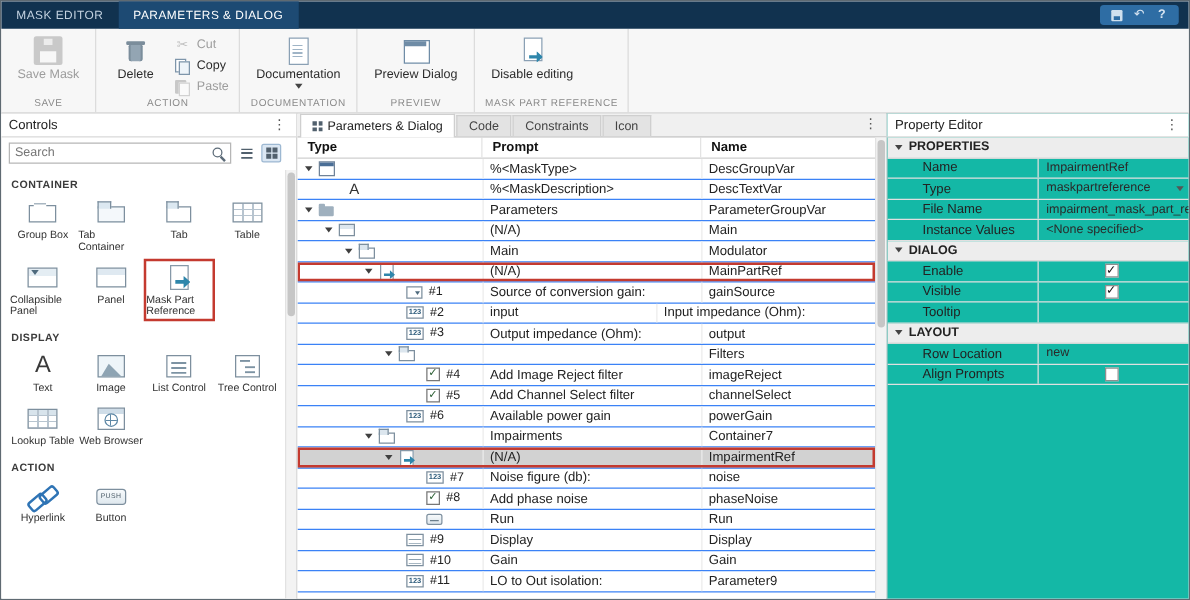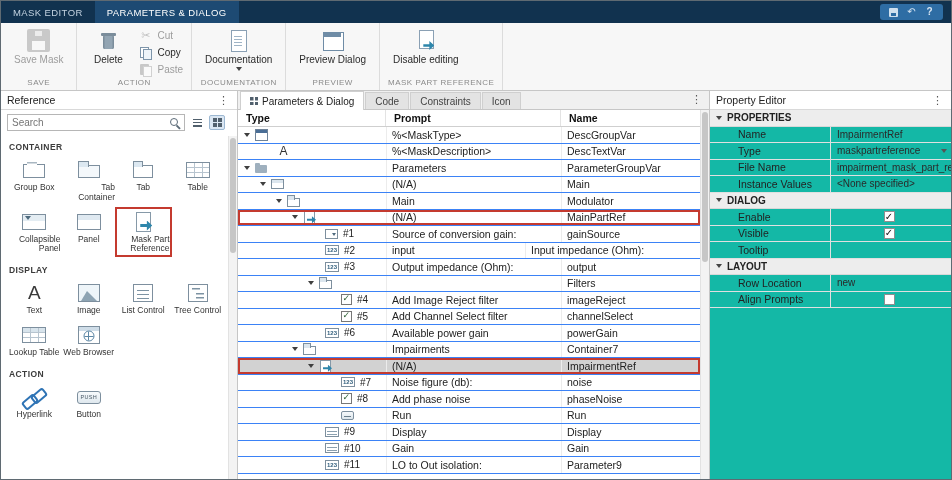--- a/index.html
+++ b/index.html
@@ -67,21 +67,21 @@
   .search-icon::before{content:"";position:absolute;left:0;top:0;width:6px;height:6px;border:1.5px solid #5c6b78;border-radius:50%}
   .search-icon::after{content:"";position:absolute;right:0;bottom:0;width:4.5px;height:1.5px;background:#5c6b78;transform:rotate(45deg)}
   .vt{width:16px;height:15px;display:flex;align-items:center;justify-content:center;border:1px solid transparent;border-radius:2px;flex:none}
   .vt.active{background:#dbe7f3;border-color:#9db8d2}
   .glyph-list{width:9px;height:8px;background:repeating-linear-gradient(0deg,#51606d 0 1.5px,transparent 1.5px 3.5px)}
   .glyph-grid{width:9px;height:9px;background:linear-gradient(#51606d 0 0) 0 0/4px 4px no-repeat,linear-gradient(#51606d 0 0) 5px 0/4px 4px no-repeat,linear-gradient(#51606d 0 0) 0 5px/4px 4px no-repeat,linear-gradient(#51606d 0 0) 5px 5px/4px 4px no-repeat}
   .controls-body{flex:1;overflow:hidden;padding-right:10px}
   .csec-label{font-size:8.5px;font-weight:bold;color:#3c3c3c;letter-spacing:.4px;padding:7px 8px 3px}
   .cgrid{display:grid;grid-template-columns:repeat(4,1fr);row-gap:3px;padding:1px 2px 2px 6px}
   .citem{display:flex;flex-direction:column;align-items:center;gap:3px;padding:4px 1px 2px;position:relative}
-  .clabel{font-size:8.5px;color:#333;text-align:right;line-height:1.15}
+  .clabel{font-size:8.5px;color:#333;text-align:left;line-height:1.15}
   .citem.hl{outline:2px solid #c43a2f;outline-offset:-1px}
 
   .cic{width:26px;height:20px;position:relative;flex:none}
   .cic.group-box-icon::before{content:"";position:absolute;inset:4px 2px 2px 2px;border:1px solid #7d8f9e}
   .cic.group-box-icon::after{content:"";position:absolute;left:6px;top:2px;width:10px;height:4px;background:#fff;box-shadow:inset 0 3px 0 -1.5px #a9b7c2}
   .cic.tab-container-icon::before{content:"";position:absolute;inset:5px 2px 2px 2px;border:1px solid #7d8f9e;background:#f4f8fb}
   .cic.tab-container-icon::after{content:"";position:absolute;left:2px;top:1px;width:9px;height:5px;border:1px solid #7d8f9e;border-bottom:none;background:#dce8f1}
   .cic.tab-icon::before{content:"";position:absolute;inset:5px 3px 2px 3px;border:1px solid #7d8f9e;background:#fff}
   .cic.tab-icon::after{content:"";position:absolute;left:3px;top:1px;width:8px;height:5px;border:1px solid #7d8f9e;border-bottom:none;background:#dce8f1}
   .cic.table-icon::before{content:"";position:absolute;inset:2px 1px 2px 1px;border:1px solid #7d8f9e;background:repeating-linear-gradient(0deg,transparent 0 4px,#b7c4cf 4px 5px),repeating-linear-gradient(90deg,transparent 0 7px,#b7c4cf 7px 8px),#fff}
@@ -247,21 +247,21 @@
           </div>
         </div>
         <div class="rib-sec-label">MASK PART REFERENCE</div>
       </div>
     </div>
 
   <div class="main">
 
     <aside class="controls">
       <div class="panel-header">
-        <span>Reference</span>
+        <span>Controls</span>
         <span class="kebab"></span>
       </div>
       <div class="search-row">
         <div class="search-box">
           <input placeholder="Search" style="">
           <span class="search-icon"></span>
         </div>
         <div class="vt">
             <span class="glyph-list"></span>
           </div>

